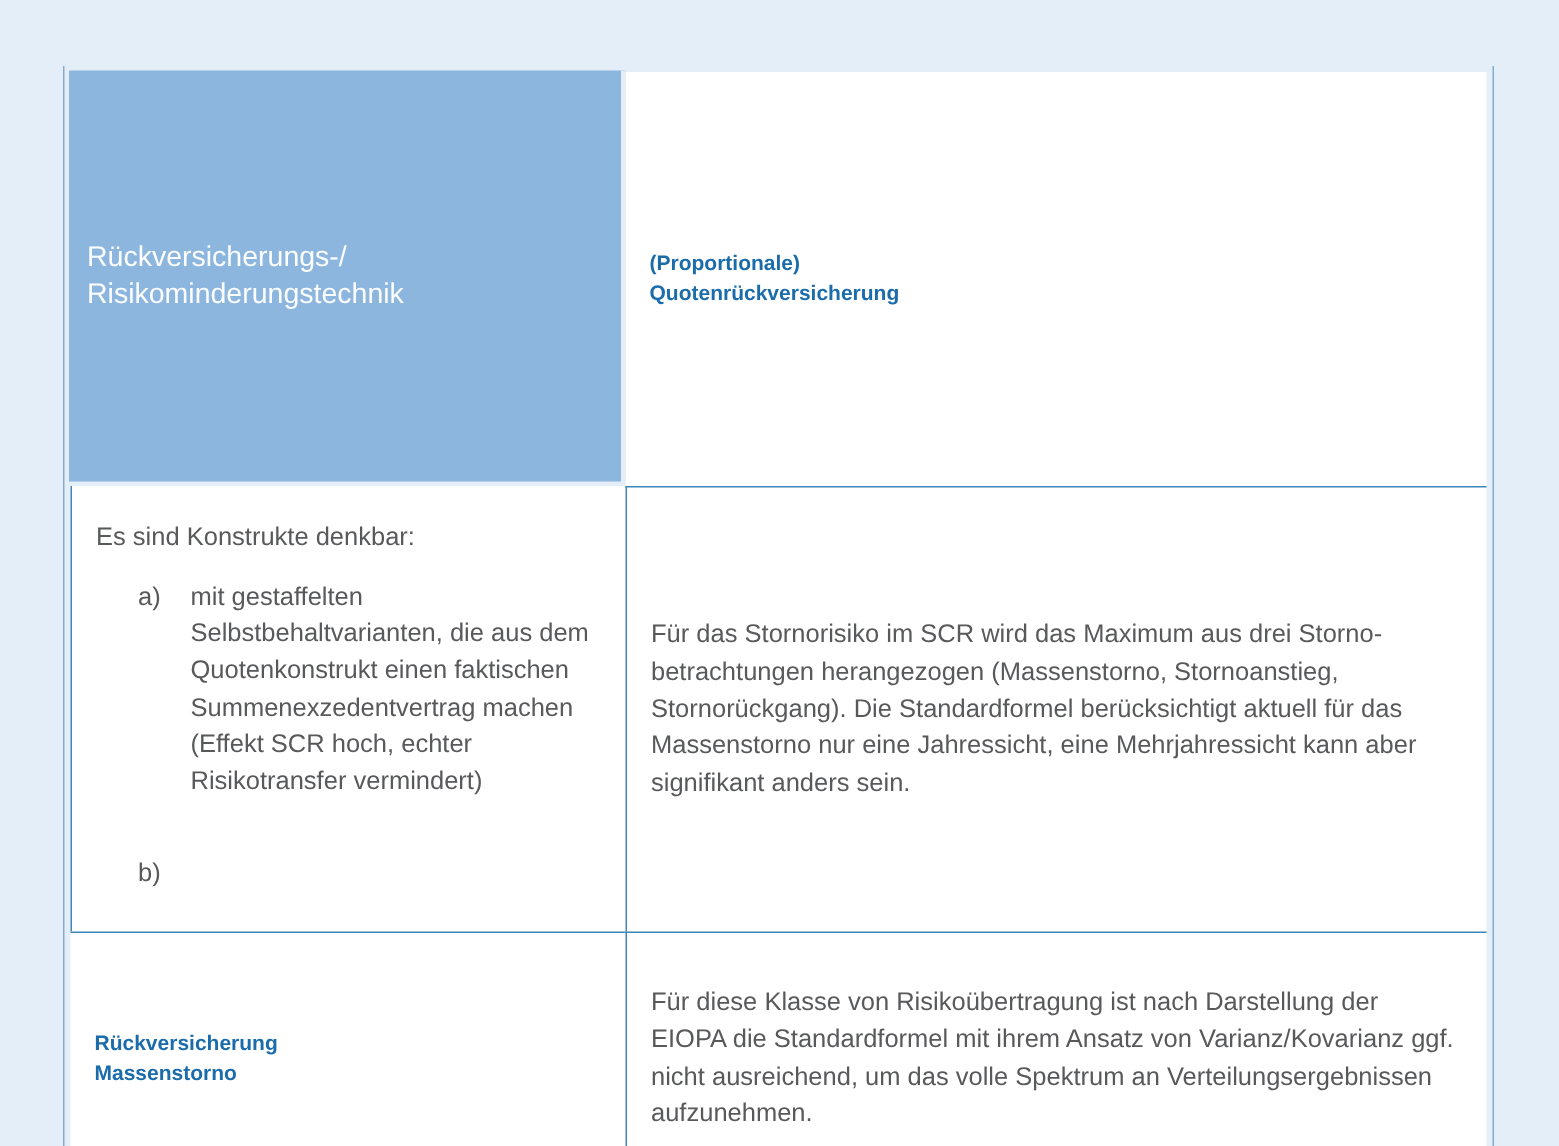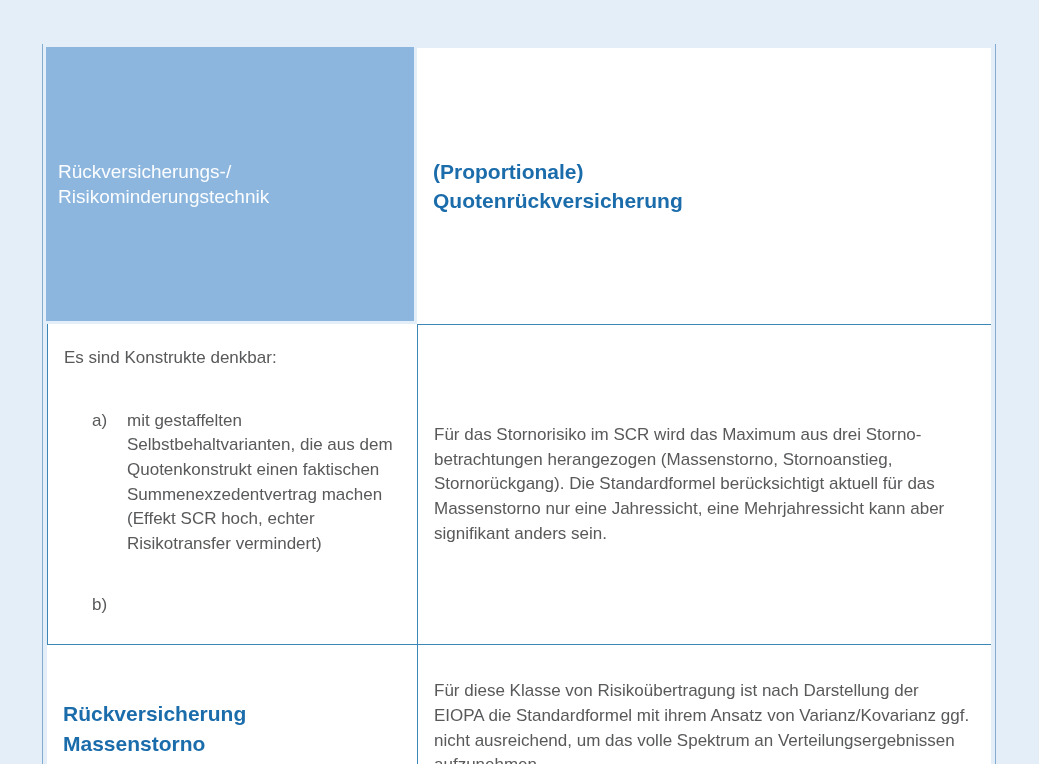--- a/index.html
+++ b/index.html
@@ -62,34 +62,34 @@
   .td.first{border-top:none;}
   .td.col2{border-left:1px solid var(--grid-line);}
   .label-cell{
     display:flex;
     align-items:center;
     padding:14px 14px 14px 12px;
   }
   .label{
     color:var(--label-blue);
     font-weight:700;
-    font-size:21px;
+    font-size:14px;
     line-height:1.4;
     white-space:pre-line;
   }
   .text-cell{
     display:flex;
     flex-direction:column;
     justify-content:center;
     padding:18px 14px 18px 12px;
     color:var(--body-text);
     font-size:17px;
     line-height:1.45;
   }
-  .intro{margin-bottom:26px;}
+  .intro{margin-bottom:3px;}
   .list-item{
     display:flex;
     margin-bottom:21px;
   }
   .list-item:last-child{margin-bottom:0;}
   .list-marker{
     flex:0 0 35px;
     margin-left:24px;
   }
   .list-text{flex:1;}

